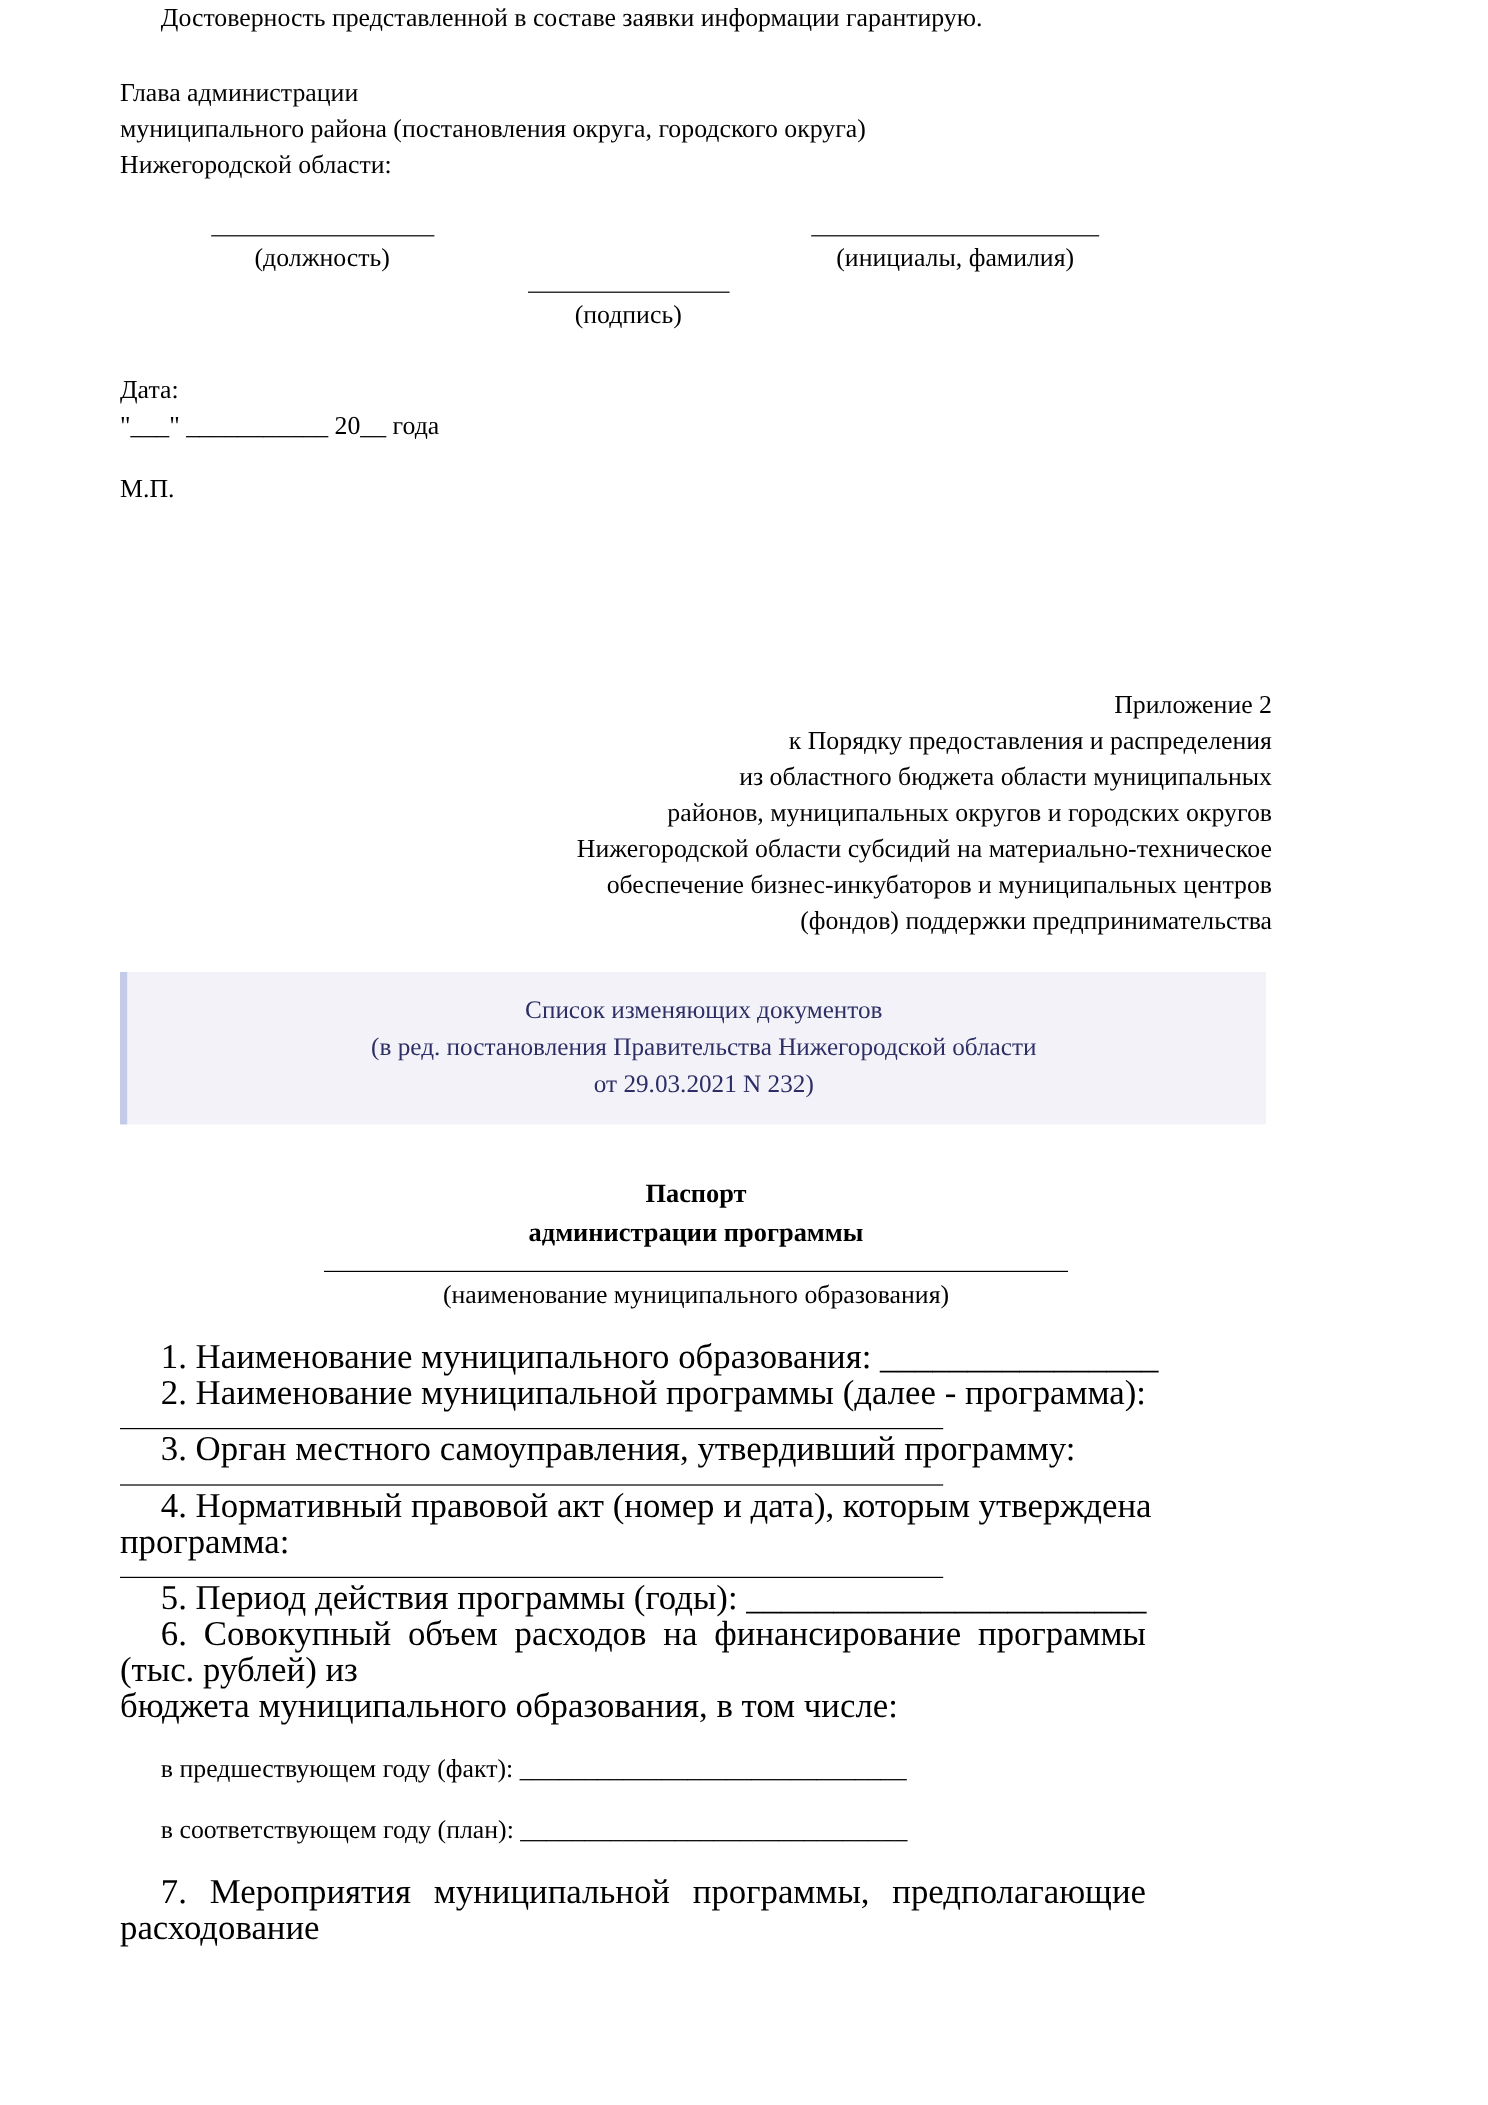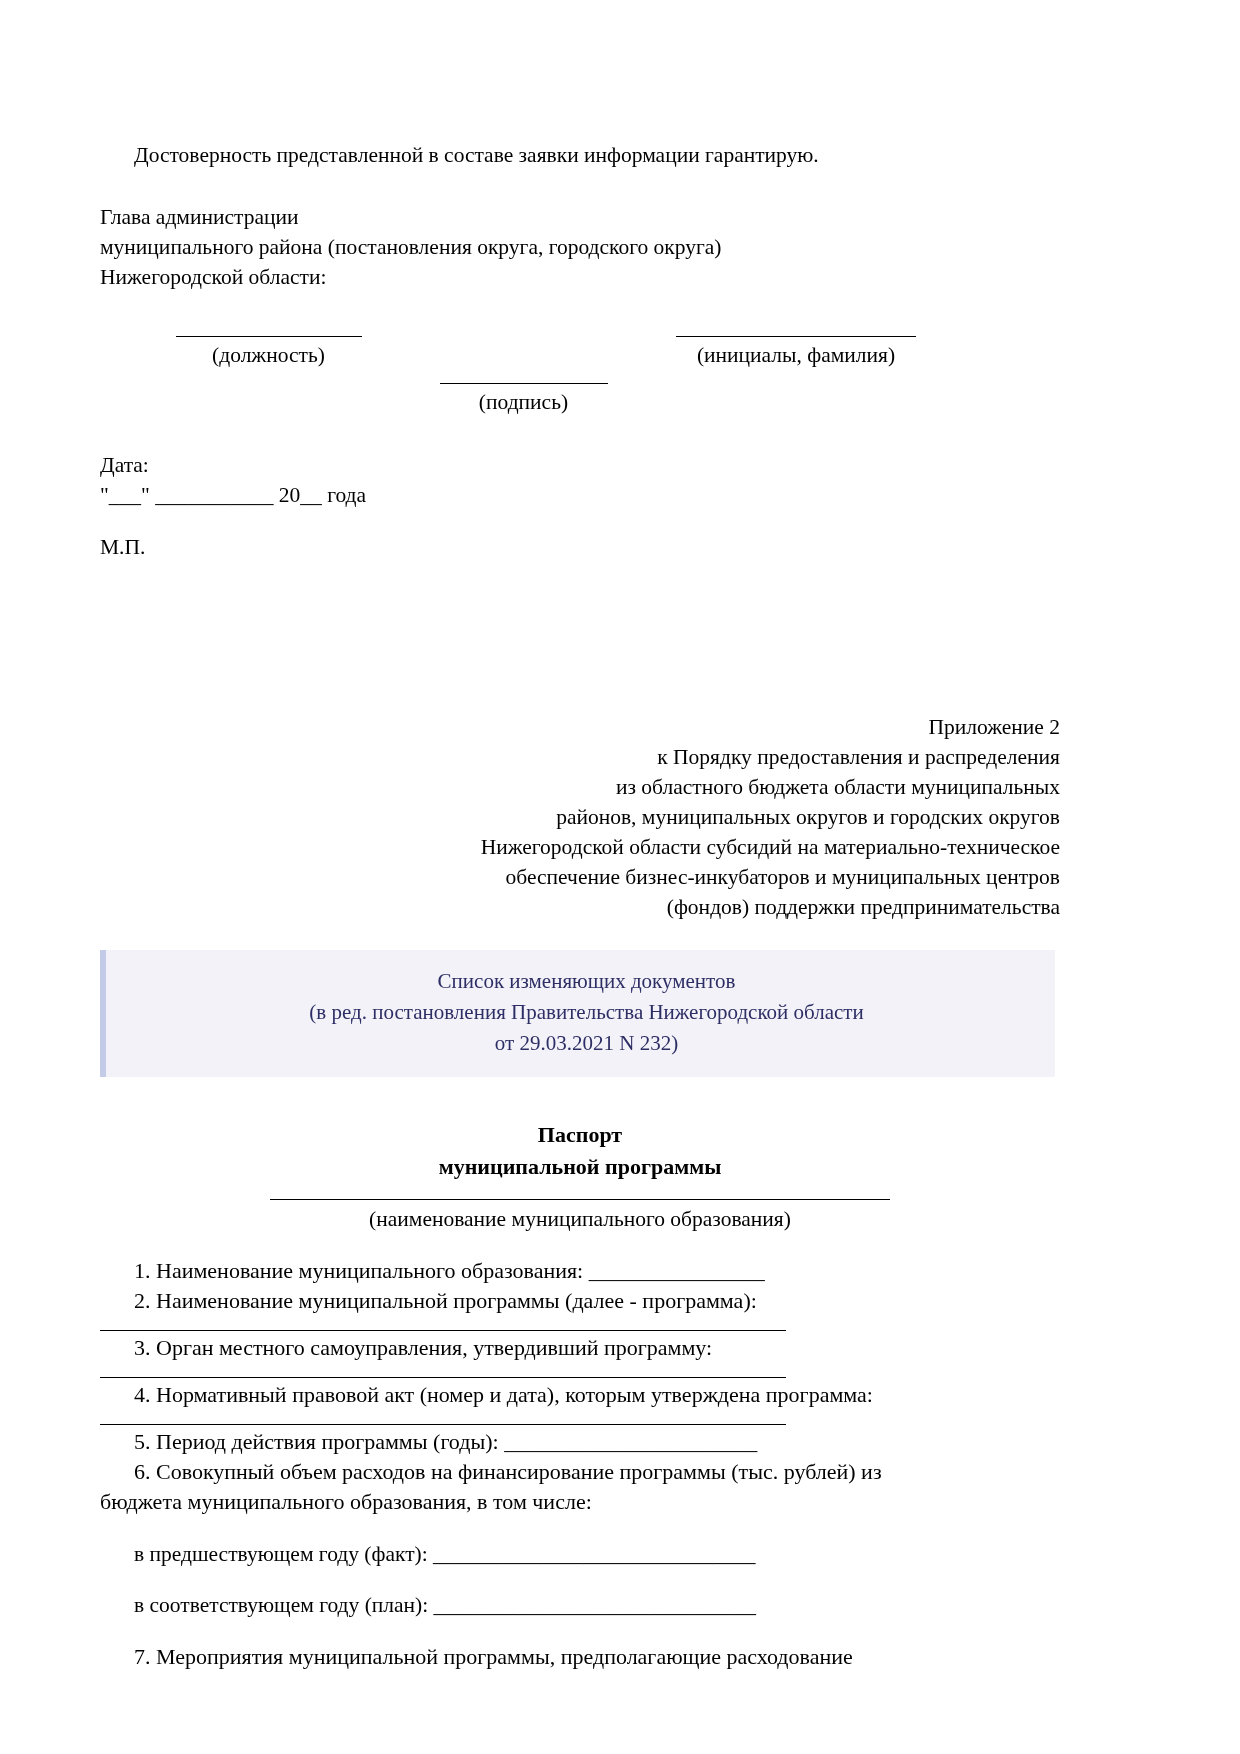--- a/index.html
+++ b/index.html
@@ -36,21 +36,21 @@
   }
   .indent {
     text-indent: 34px;
   }
   .justify {
     text-align: justify;
     text-align-last: left;
   }
 
   
-  #declaration { padding-top: 140px; }
+  #declaration { }
 
   #addressee-block { margin-top: 32px; }
 
   
   .sig-row {
     display: flex;
     margin-top: 44px;
     padding-left: 36px;
   }
   .sig-cell {
@@ -120,21 +120,21 @@
   #name-caption {
     text-align: center;
     font-size: 21.5px;
     line-height: 30px;
     margin-top: 4px;
   }
 
   
   #items { margin-top: 22px; }
   .item {
-    font-size: 22px;
+    font-size: 29px;
     line-height: 30px;
     margin: 0;
   }
   .rule-full {
     border-top: 1.6px solid #000;
     width: 686px;
     height: 0;
     margin: 14px 0 2px 0;
   }
   .sub-item {
@@ -189,21 +189,21 @@
     </div>
 
     <div id="amendment-box" style="background: rgb(242, 242, 248); border-left-color: rgb(195, 203, 232); color: rgb(46, 46, 102); padding-left: 22px;">
       <span class="ln">Список изменяющих документов</span>
       <span class="ln">(в ред. постановления Правительства Нижегородской области</span>
       <span class="ln">от 29.03.2021 N 232)</span>
     </div>
 
     <div id="passport-title">
       <span class="ln">Паспорт</span>
-      <span class="ln">муниципальной программы</span>
+      <span class="ln">администрации программы</span>
     </div>
     <div id="name-rule"></div>
     <div id="name-caption">(наименование муниципального образования)</div>
 
     <div id="items">
 
       <p class="item indent">1. Наименование муниципального образования: ________________</p>
 
       <p class="item indent">2. Наименование муниципальной программы (далее - программа):</p>
       <div class="rule-full"></div>

